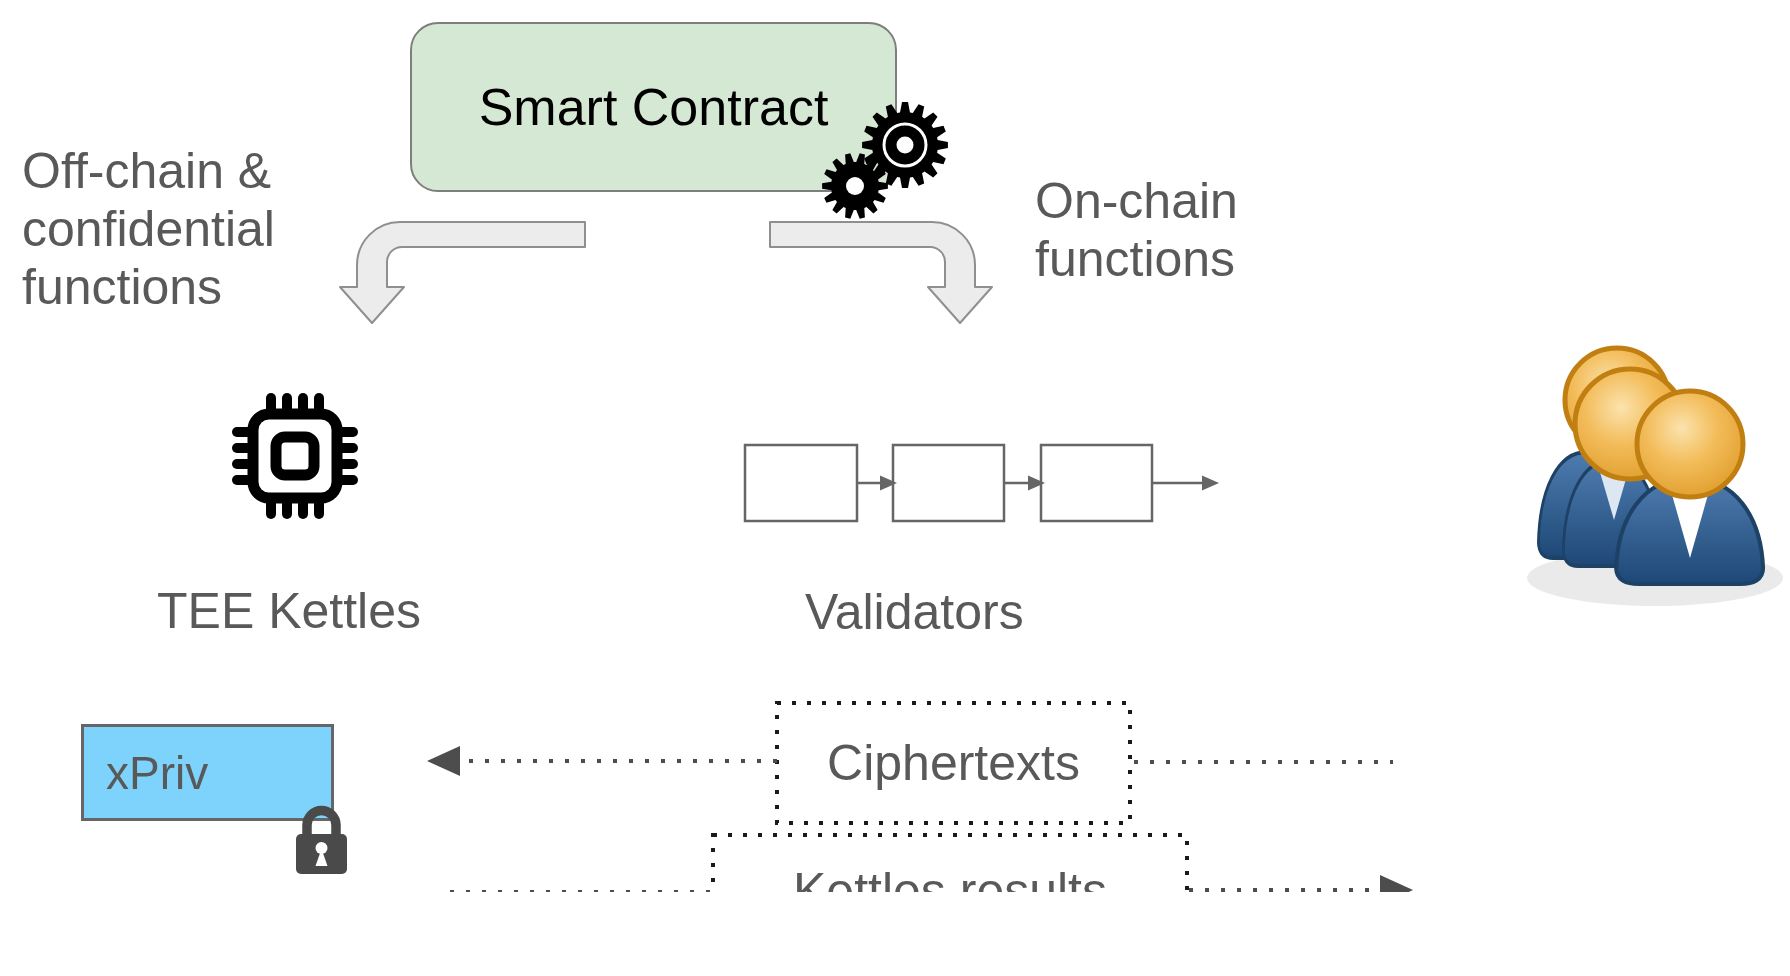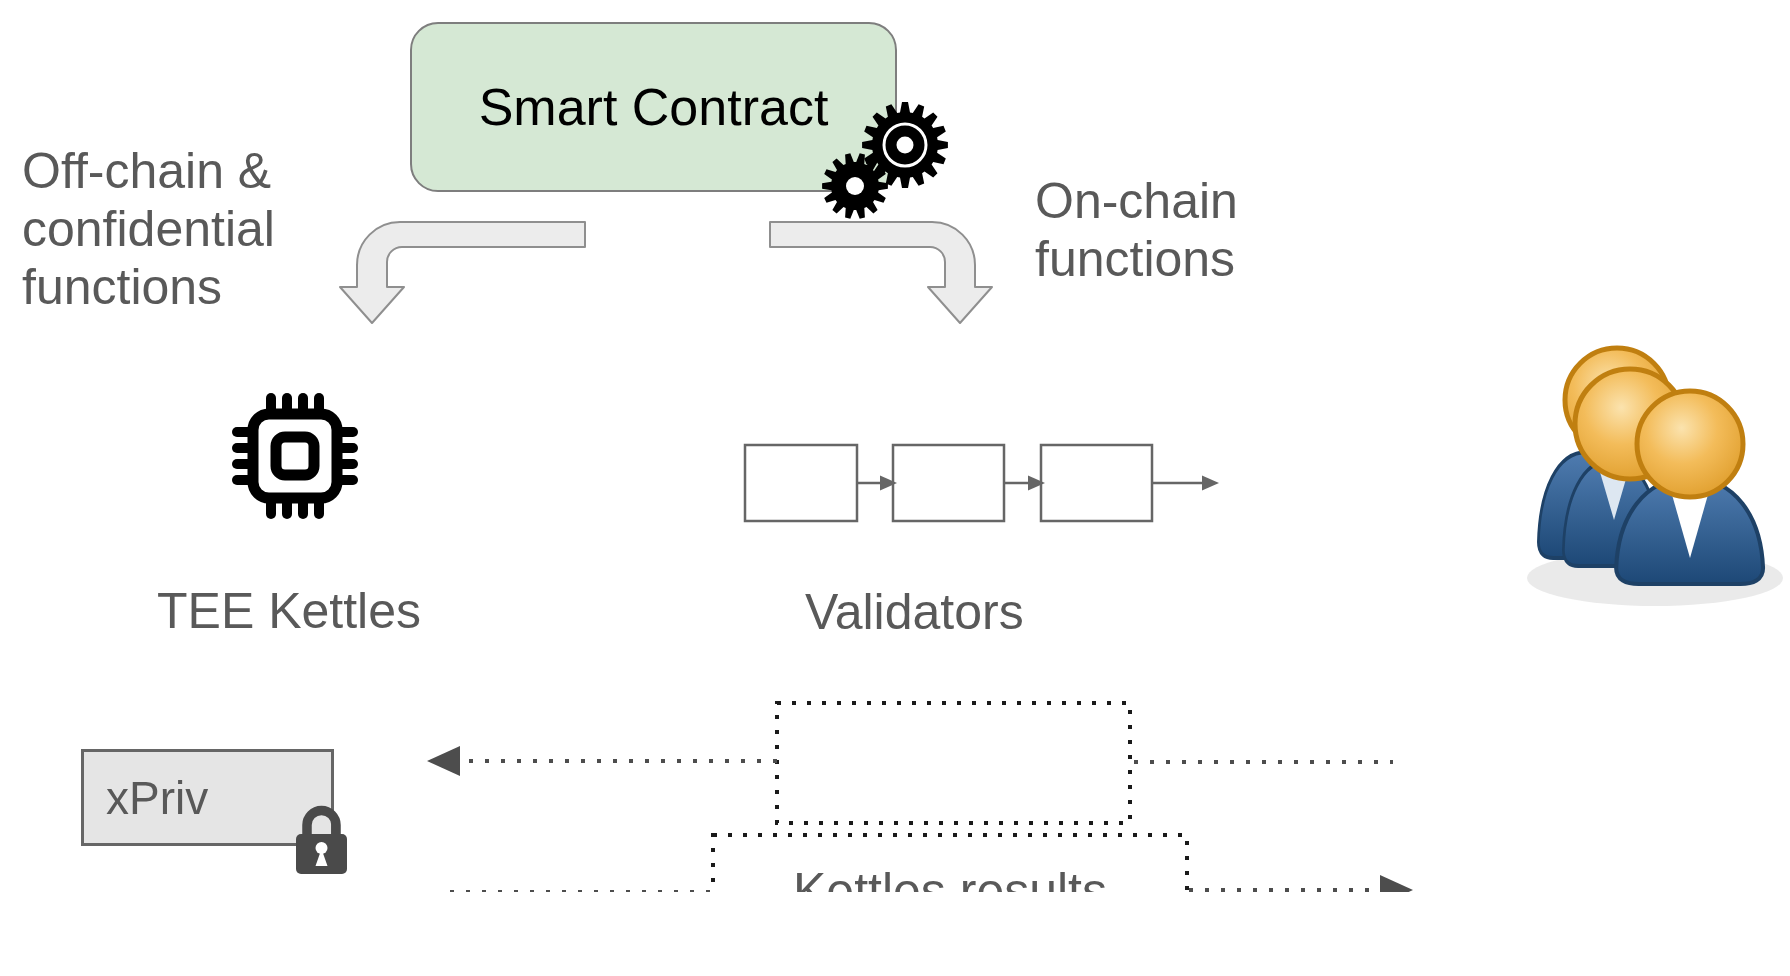--- a/index.html
+++ b/index.html
@@ -27,22 +27,22 @@
     position:absolute;left:777px;top:703px;width:353px;height:120px;
     display:flex;align-items:center;justify-content:center;
     color:var(--label-gray,#595959);font-size:50px;
   }
   .attested-label{
     position:absolute;left:713px;top:835px;width:474px;height:112px;
     display:flex;align-items:center;justify-content:center;
     color:var(--label-gray,#595959);font-size:50px;
   }
   .xpriv-box{
-    position:absolute;left:81px;top:749px;width:253px;height:97px;
-    background:#e5e5e5;border:3px solid var(--block-stroke,#555);box-sizing:border-box;
+    position:absolute;left:81px;top:724px;width:253px;height:97px;
+    background:#7dd3fc;border:3px solid var(--block-stroke,#555);box-sizing:border-box;
     display:flex;align-items:center;padding-left:22px;
     color:var(--label-gray,#595959);font-size:46px;
   }
   svg.art{position:absolute;left:0;top:0;width:1790px;height:976px;}
   .fat-arrow{fill:var(--arrow-fill,#ececec);stroke:var(--arrow-stroke,#8f8f8f);stroke-width:2;stroke-linejoin:round;}
   .gear{fill:var(--ink,#000);}
   .gear-ring{fill:none;stroke:#fff;stroke-width:3;}
   .gear-hub{fill:#fff;}
   .chip-stroke{fill:#fff;stroke:var(--ink,#000);stroke-width:11;}
   .chip-pin{stroke:var(--ink,#000);stroke-width:10;stroke-linecap:round;}
@@ -82,20 +82,21 @@
 
   <div class="lbl tee-kettles">TEE Kettles</div>
 
   <div class="lbl validators">Validators</div>
 
 
   <div class="xpriv-box">
     <span>xPriv</span>
   </div>
 
+  <div class="ciphertexts-label">Ciphertexts</div>
 
   <div class="attested-label">Kettles results</div>
 
   <svg class="art" viewBox="0 0 1790 976">
     <defs>
       <radialGradient id="headGrad" cx="42%" cy="35%" r="75%">
         <stop offset="0%" stop-color="#fbe3ae"></stop>
         <stop offset="45%" stop-color="#f3bc5a"></stop>
         <stop offset="100%" stop-color="#dd9a26"></stop>
       </radialGradient>

